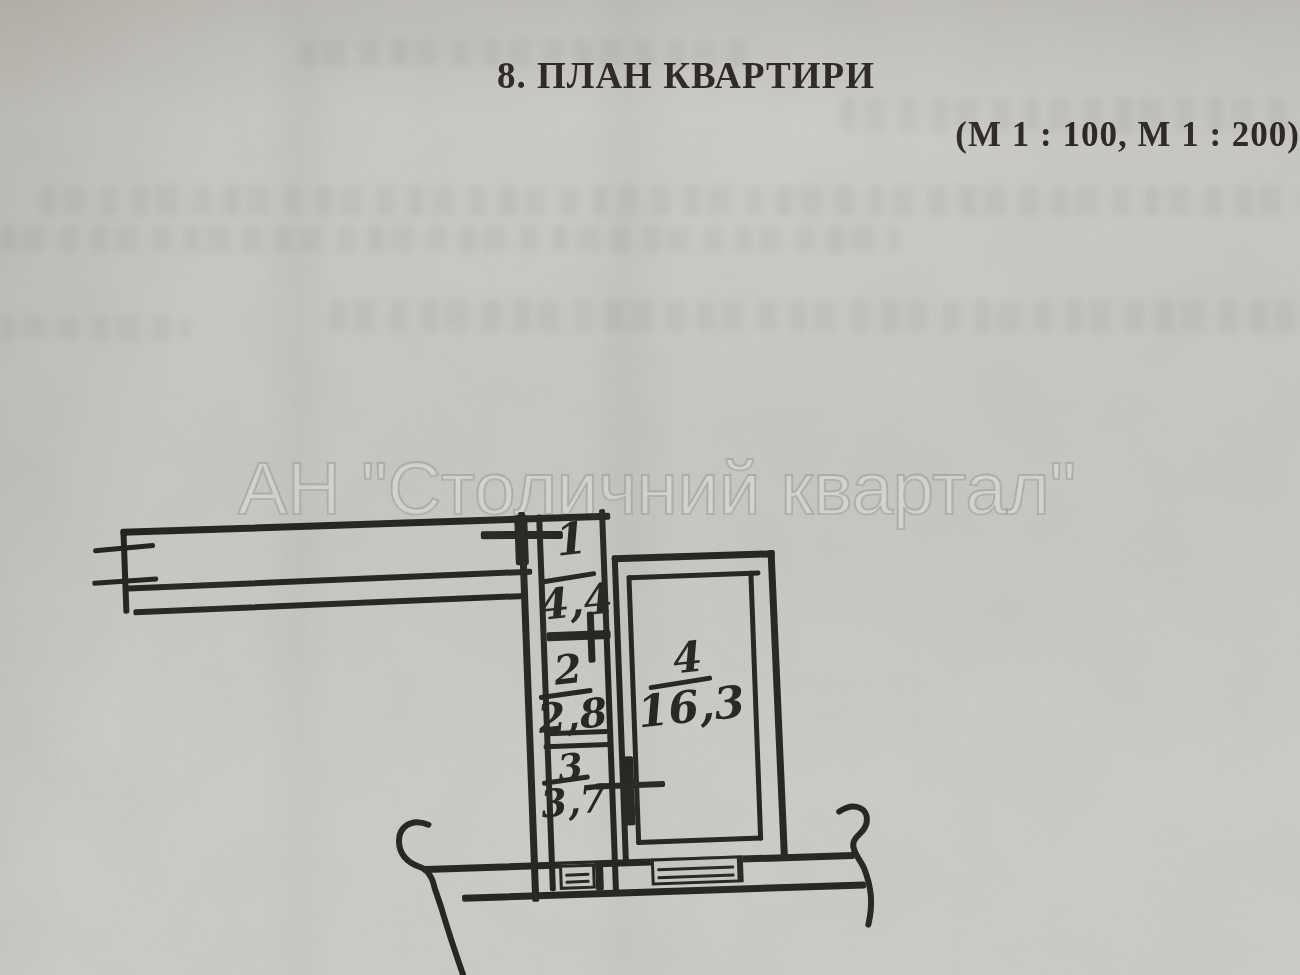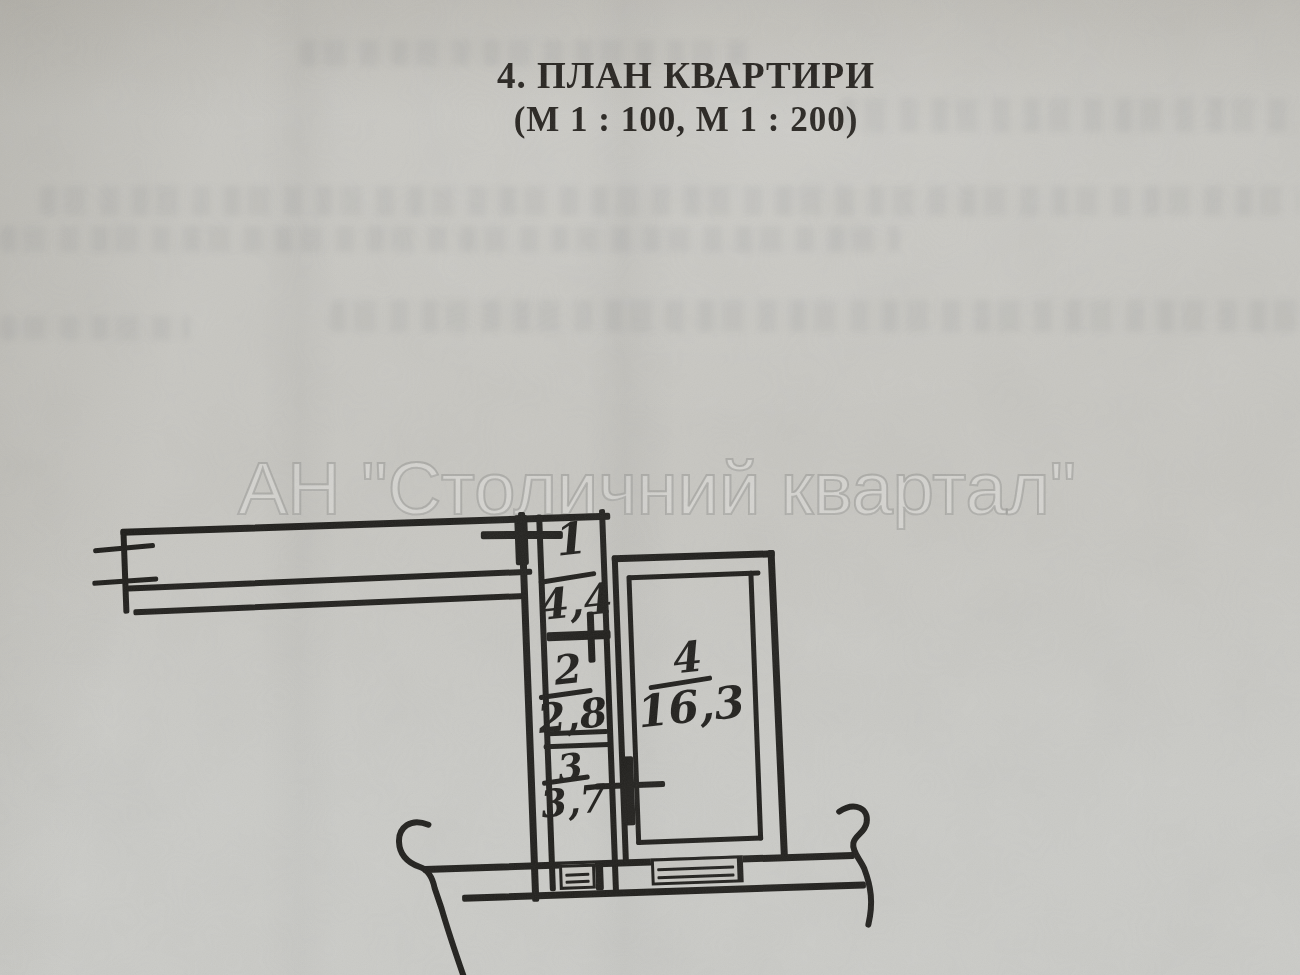--- a/index.html
+++ b/index.html
@@ -17,21 +17,21 @@
   }
   .ghost{
     position:absolute; border-radius:5px; opacity:.5; filter:blur(3px);
     background:repeating-linear-gradient(90deg,
       rgba(108,110,116,.20) 0 16px, rgba(108,110,116,.03) 16px 24px,
       rgba(108,110,116,.16) 24px 46px, rgba(108,110,116,.02) 46px 60px,
       rgba(108,110,116,.18) 60px 78px, rgba(108,110,116,.03) 78px 92px);
   }
   .header{ position:absolute; top:56px; left:0; width:1300px; text-align:center; padding-left:72px; box-sizing:border-box; color:#26231f; }
   .title{ font:700 37px/1.1 "Liberation Serif",serif; letter-spacing:1px; }
-  .subtitle{ font:700 35px/1.1 "Liberation Serif",serif; margin-top:4px; letter-spacing:1px; }
+  .subtitle{ font:700 35px/1.1 "Liberation Serif",serif; margin-top:19px; letter-spacing:1px;text-align:right; }
   .watermark{
     position:absolute; left:238px; top:452px; white-space:nowrap;
     font:400 74px/1 "Liberation Sans",sans-serif; letter-spacing:0px;
     color:rgba(255,255,255,0.07);
     -webkit-text-stroke:2px rgba(150,150,146,0.55);
     text-shadow:0 1px 1px rgba(255,255,255,0.20);
   }
   .plan{ position:absolute; left:88px; top:468px; width:824px; height:525px; transform:rotate(-2.1deg); }
   .w{ position:absolute; background:var(--ink); border-radius:2px; }
   .hand{
@@ -49,21 +49,21 @@
 <div class="page">
 
   <div class="ghost" style="left:300px;top:40px;width:450px;height:26px"></div>
   <div class="ghost" style="left:840px;top:98px;width:460px;height:34px"></div>
   <div class="ghost" style="left:40px;top:186px;width:1260px;height:30px"></div>
   <div class="ghost" style="left:0px;top:226px;width:900px;height:26px"></div>
   <div class="ghost" style="left:330px;top:300px;width:970px;height:32px"></div>
   <div class="ghost" style="left:0px;top:316px;width:190px;height:24px"></div>
 
   <div class="header">
-    <div class="title">4. ПЛАН КВАРТИРИ</div>
+    <div class="title">8. ПЛАН КВАРТИРИ</div>
     <div class="subtitle">(М 1 : 100, М 1 : 200)</div>
   </div>
 
   <div class="watermark">АН "Столичний квартал"</div>
 
   <div class="plan">
 
     <div class="w" style="left:40px;top:48px;width:490px;height:7px;transform:rotate(.2deg)"></div>
     <div class="w" style="left:44px;top:103px;width:406px;height:6px;transform:rotate(-.3deg)"></div>
     <div class="w" style="left:50px;top:127px;width:394px;height:6px;transform:rotate(-.3deg)"></div>

